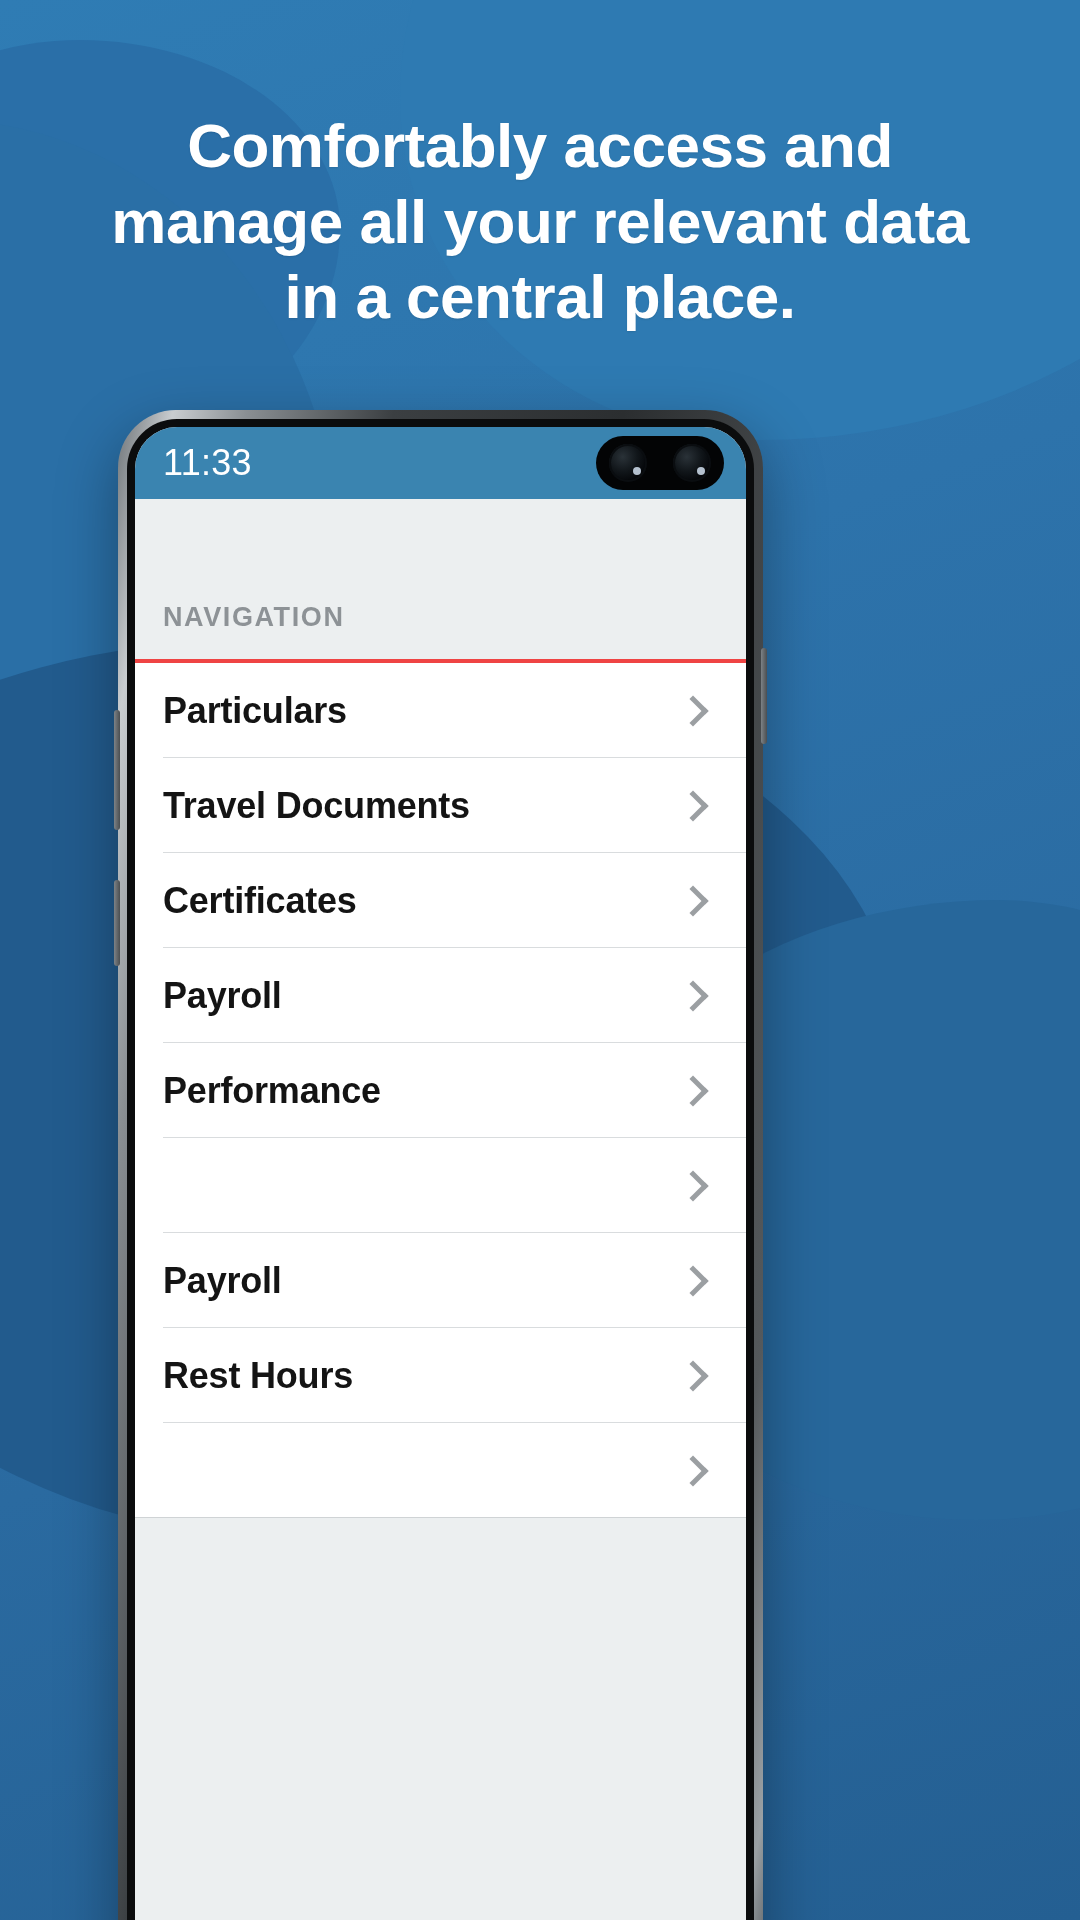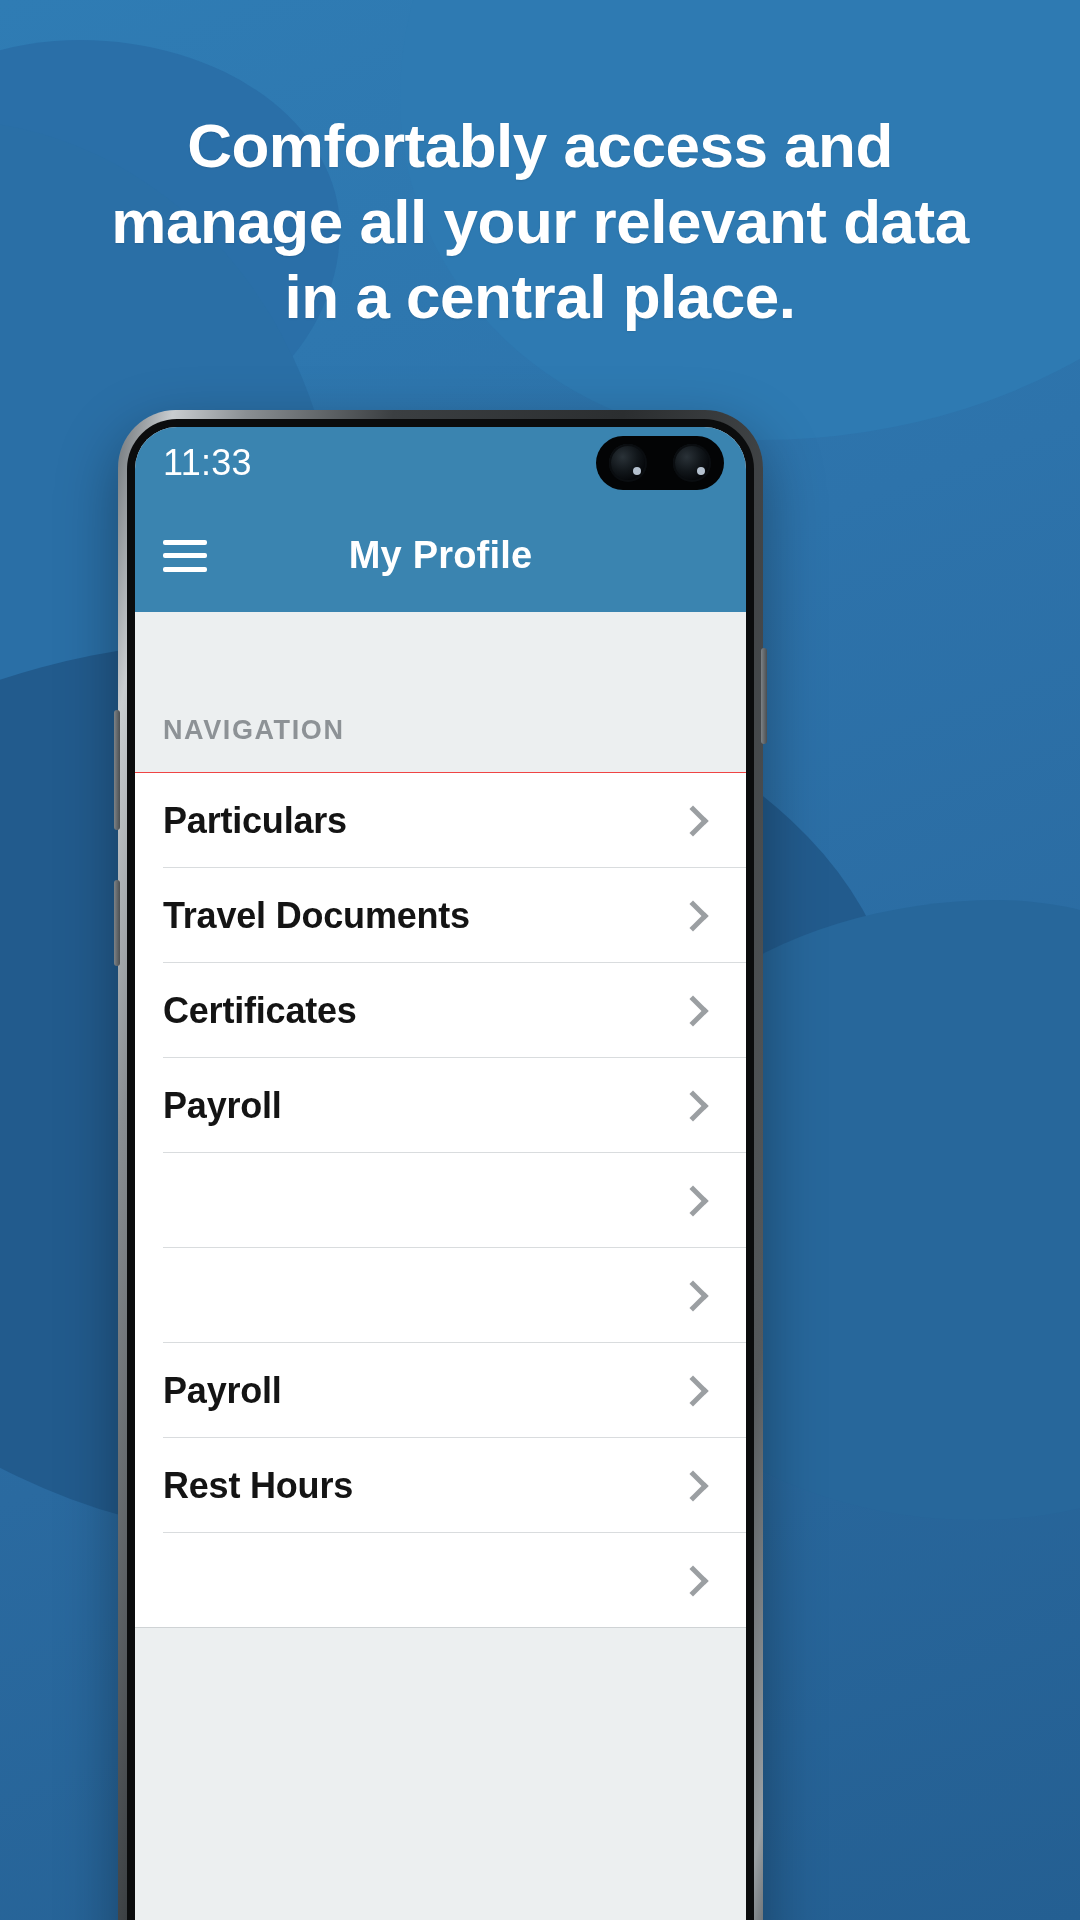--- a/index.html
+++ b/index.html
@@ -190,21 +190,21 @@
     padding:0 0 26px 28px;
     background:#eceff0;
     font-weight:bold;
   }
   .section-header span {
     color:#8d9296;
     font-size:27px;
     letter-spacing:1.6px;
   }
 
-  .nav-list { background:#6d28d9; border-top:1px solid #ef4444; }
+  .nav-list { background:#6d28d9; border-top:4px solid #ef4444; }
   .nav-row {
     position:relative;
     height:95px;
     display:flex;
     align-items:center;
     padding:0 36px 0 28px;
     background:#ffffff;
     cursor:pointer;
   }
   .nav-row:after {
@@ -275,28 +275,20 @@
             <i></i>
         </span>
         <span class="ico-batt"></span>
       </div>
       <div class="punchhole">
         <span class="lens"></span>
         <span class="lens"></span>
       </div>
     </div>
 
-    <div class="appbar">
-      <div class="hamburger">
-        <span></span>
-          <span></span>
-          <span></span>
-      </div>
-      <div class="appbar-title">My Profile</div>
-    </div>
 
     <div class="content">
       <div class="section-header">
         <span>NAVIGATION</span>
       </div>
 
       <div class="nav-list">
         <div class="nav-row">
           <span class="nav-label">Particulars</span>
           <span class="chevron"></span>
@@ -307,20 +299,21 @@
         </div>
         <div class="nav-row">
           <span class="nav-label">Certificates</span>
           <span class="chevron"></span>
         </div>
         <div class="nav-row">
           <span class="nav-label">Payroll</span>
           <span class="chevron"></span>
         </div>
         <div class="nav-row">
+          <span class="nav-label">Performance</span>
           <span class="chevron"></span>
         </div>
         <div class="nav-row">
           <span class="chevron"></span>
         </div>
         <div class="nav-row">
           <span class="nav-label">Payroll</span>
           <span class="chevron"></span>
         </div>
         <div class="nav-row">

